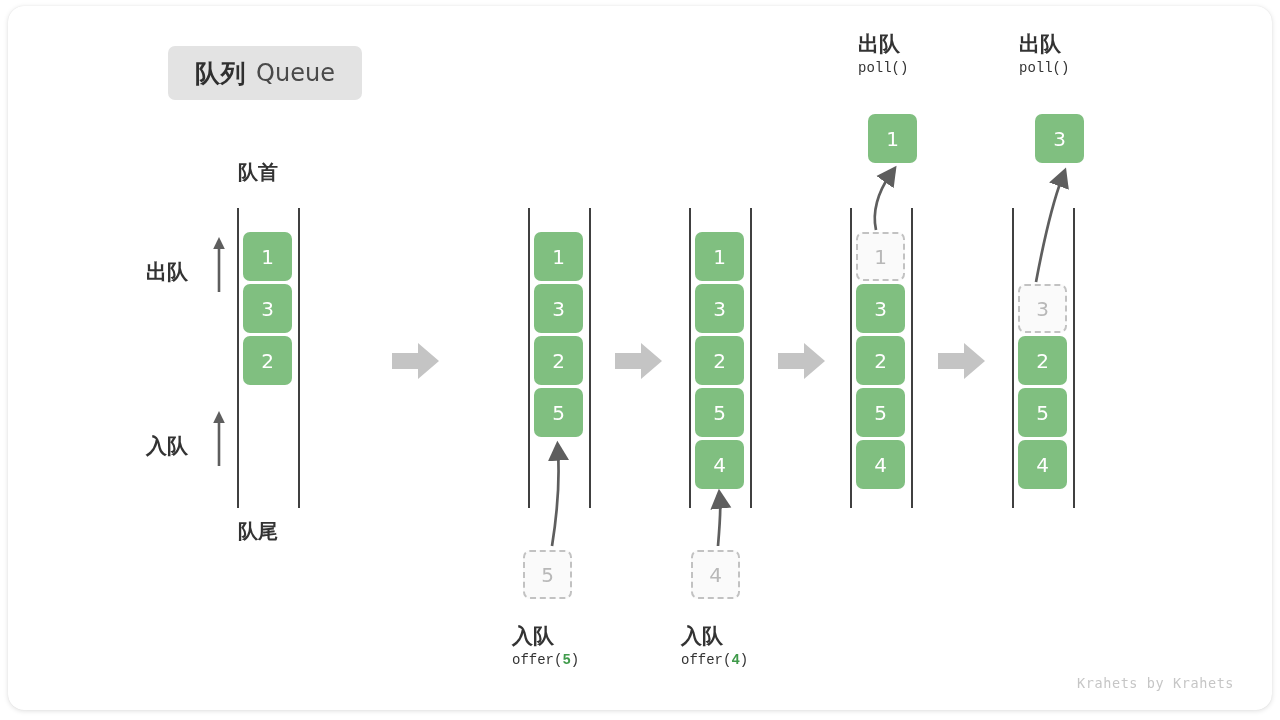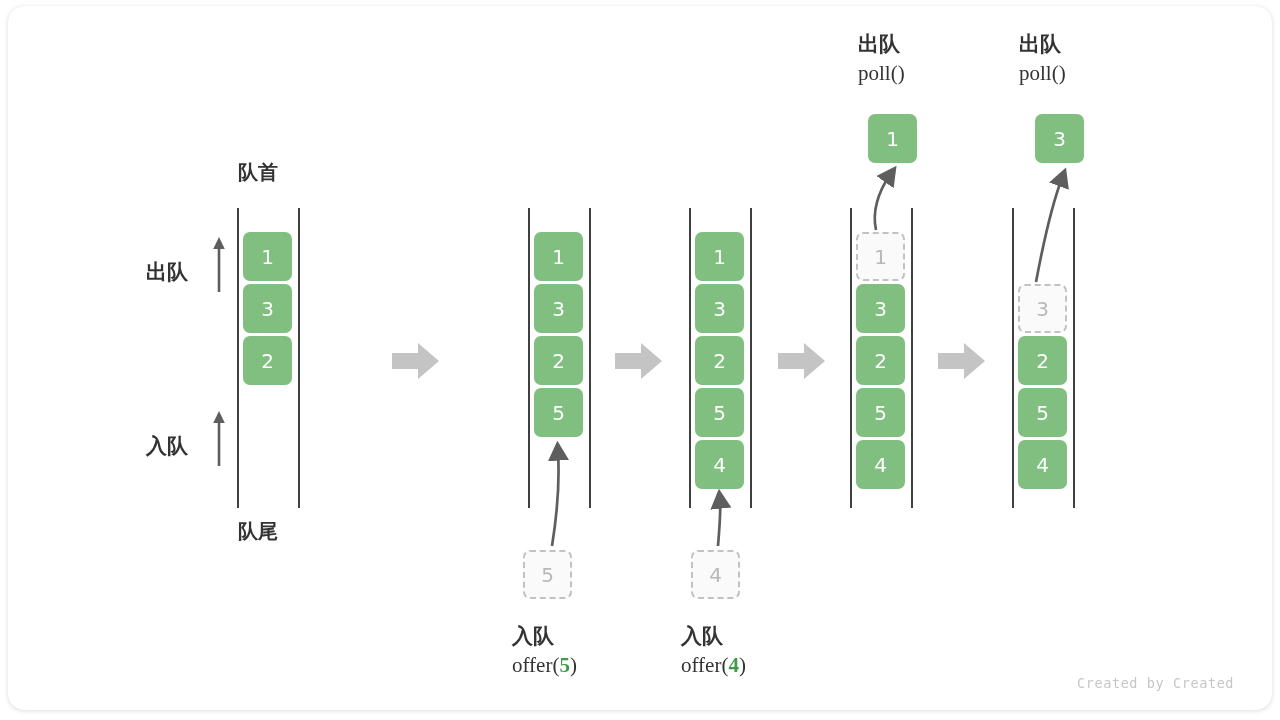--- a/index.html
+++ b/index.html
@@ -120,23 +120,23 @@
     line-height: 1.38;
   }
   .op-cn {
     display: block;
     font-size: 21px;
     font-weight: bold;
     color: #333333;
   }
   .op-code {
     display: block;
-    font-size: 21px;
-    color: #333333;
-    font-family: Liberation Serif, serif;
+    font-size: 14px;
+    color: #333333;
+    font-family: Liberation Mono, monospace;
   }
   .op-code .val { color: #3f9a4a; font-weight: bold; }
 
   
   #curves {
     position: absolute;
     left: 0; top: 0;
     width: 1280px; height: 720px;
     pointer-events: none;
   }
@@ -153,20 +153,24 @@
     white-space: nowrap;
   }
 </style>
 </head>
 <body>
 
 <div id="card"></div>
 
 <div id="stage">
 
+  <div class="title-badge">
+    <span class="title-cn">队列</span>
+    <span class="title-en">Queue</span>
+  </div>
 
   <div class="hdr-label" id="label-head">队首</div>
   <div class="hdr-label" id="label-tail">队尾</div>
 
   <div class="side-label" id="side-dequeue">出队</div>
   <div class="side-label" id="side-enqueue">入队</div>
 
   <svg class="side-arrow" style="left:206px; top:236px;" width="26" height="58" viewBox="0 0 26 58">
     <line x1="13" y1="56" x2="13" y2="10" stroke="#5e5e5e" stroke-width="2.6"></line>
     <polygon points="13,1 7.2,13 18.8,13" fill="#5e5e5e"></polygon>
@@ -257,15 +261,15 @@
 
     <path d="M552,546 C557,515 560,486 558,452" fill="none" stroke="#5e5e5e" stroke-width="2.7" marker-end="url(#ah)"></path>
 
     <path d="M718,546 C720,522 721,510 720,500" fill="none" stroke="#5e5e5e" stroke-width="2.7" marker-end="url(#ah)"></path>
 
     <path d="M876,230 C872,212 878,192 890,175" fill="none" stroke="#5e5e5e" stroke-width="2.7" marker-end="url(#ah)"></path>
 
     <path d="M1036,282 C1042,250 1050,210 1062,178" fill="none" stroke="#5e5e5e" stroke-width="2.7" marker-end="url(#ah)"></path>
   </svg>
 
-  <div id="watermark">Created by Created</div>
+  <div id="watermark">Krahets by Krahets</div>
 
 </div>
 
 </body></html>

